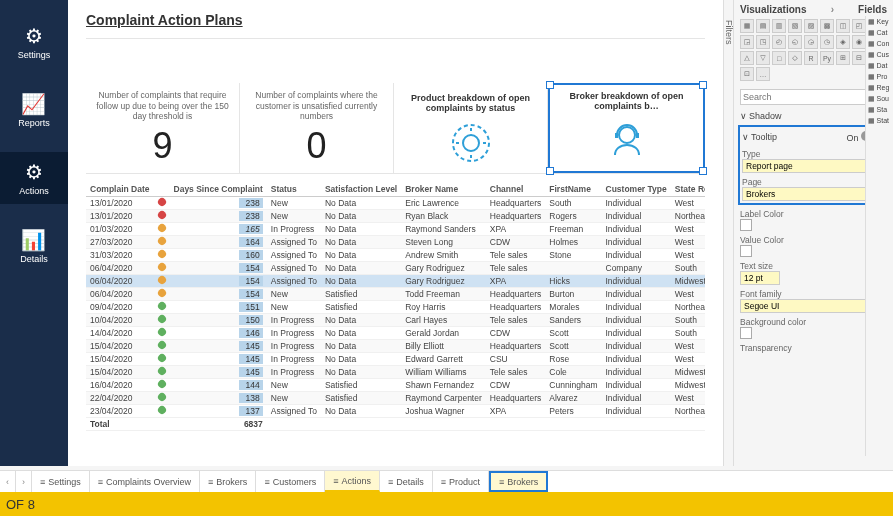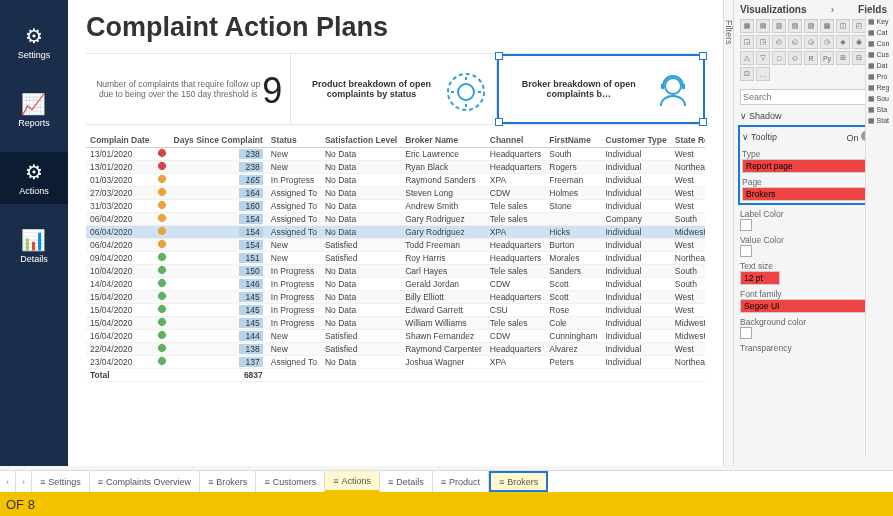--- a/index.html
+++ b/index.html
@@ -3,23 +3,23 @@
 <meta charset="utf-8">
 <style>
 * { margin:0; padding:0; box-sizing:border-box; }
 body { font-family:"Segoe UI",Arial,sans-serif; font-size:10px; width:893px; height:516px; overflow:hidden; background:#f5f5f5; position:relative; }
 .sidebar { position:absolute; left:0; top:0; width:68px; height:466px; background:#1a2d4a; color:#fff; display:flex; flex-direction:column; align-items:center; padding-top:16px; gap:16px; }
 .sidebar-item { display:flex; flex-direction:column; align-items:center; gap:2px; width:100%; padding:8px 0; cursor:pointer; }
 .sidebar-item.active { background:#0b1c33; }
 .sidebar-icon { font-size:20px; }
 .sidebar-label { font-size:9px; }
 .main { position:absolute; left:68px; top:0; right:170px; height:466px; background:#fff; padding:12px 18px; display:flex; flex-direction:column; }
-.title { font-size:27px; font-weight:600; color:#333; margin-bottom:10px; }
+.title { font-size:14px; font-weight:600; color:#333; margin-bottom:10px;text-decoration:underline; }
 .cards { display:flex; gap:0; border-top:1px solid #e5e5e5; border-bottom:1px solid #e5e5e5; }
-.card { flex:1; padding:6px 8px; border-right:1px solid #e5e5e5; display:flex; flex-direction:row; align-items:center; justify-content:flex-start; text-align:center; position:relative; }
+.card { flex:1; padding:6px 8px; border-right:1px solid #e5e5e5; display:flex; flex-direction:column; align-items:center; justify-content:flex-end; text-align:center; position:relative;margin-top:44px; }
 .card:last-child { border-right:none; }
 .card-text { font-size:8.5px; color:#666; line-height:1.2; }
 .card-num { font-size:36px; font-weight:300; color:#222; margin-top:4px; }
 .card-title { font-size:9px; font-weight:600; color:#333; }
 .card-icon { margin-top:8px; }
 .card.sel { border:2px solid #2078d4; }
 .corner { position:absolute; width:8px; height:8px; border:1px solid #2078d4; background:#fff; }
 .corner.tl{top:-4px;left:-4px}.corner.tr{top:-4px;right:-4px}.corner.bl{bottom:-4px;left:-4px}.corner.br{bottom:-4px;right:-4px}
 .table-wrap { flex:1; overflow:auto; margin-top:8px; }
 table { border-collapse:collapse; width:100%; font-size:8.5px; }
@@ -33,21 +33,21 @@
 tfoot td{font-weight:600;border-top:1px solid #ec4899;}
 .filters { position:absolute; right:160px; top:0; width:10px; height:466px; border-left:1px solid #ddd; display:flex; align-items:flex-start; justify-content:center; padding-top:20px; }
 .filters span { writing-mode:vertical-rl; font-size:9px; color:#666; }
 .viz { position:absolute; right:0; top:0; width:160px; height:466px; background:#f5f5f5; border-left:1px solid #ddd; padding:4px 6px; overflow:hidden; font-size:9px; color:#444; }
 .viz-head { display:flex; justify-content:space-between; font-size:10px; font-weight:600; margin-bottom:4px; }
 .viz-icons { display:flex; flex-wrap:wrap; gap:2px; margin-bottom:4px; }
 .vi { width:14px; height:14px; background:#e8e8e8; border:1px solid #ccc; font-size:7px; display:flex; align-items:center; justify-content:center; color:#666; }
 .viz-search { width:100%; padding:2px; border:1px solid #ccc; font-size:9px; margin:4px 0; }
 .viz-row { display:flex; justify-content:space-between; align-items:center; padding:2px 0; font-size:9px; }
 .viz-label { font-size:8.5px; color:#666; margin-top:4px; }
-.viz-input { width:100%; border:1px solid #ccc; padding:1px 3px; font-size:8.5px; background:#ef4444; }
+.viz-input { width:100%; border:1px solid #ccc; padding:1px 3px; font-size:8.5px; background:#fef9c3; }
 .viz-box { border:2px solid #2078d4; padding:2px; margin:2px -2px; }
 .viz-swatch{display:inline-block;width:12px;height:12px;border:1px solid #aaa;background:#fff;vertical-align:middle;}
 .toggle{display:inline-block;width:24px;height:10px;border-radius:5px;background:#999;position:relative;}
 .toggle::after{content:"";position:absolute;right:0;top:-1px;width:12px;height:12px;border-radius:50%;background:#333;}
 .fields-strip{position:absolute;right:0;top:16px;width:28px;height:440px;border-left:1px solid #ddd;font-size:7px;display:flex;flex-direction:column;gap:3px;padding:2px;overflow:hidden;background:#f5f5f5;}
 .fld{white-space:nowrap;overflow:hidden;text-overflow:clip;}
 .tabs { position:absolute; left:0; bottom:24px; right:0; height:22px; background:#fff; border-top:1px solid #ddd; display:flex; align-items:stretch; font-size:9px; overflow:hidden; }
 .tabs .arrow { width:16px; display:flex; align-items:center; justify-content:center; border-right:1px solid #ddd; color:#888; }
 .tab { padding:0 8px; display:flex; align-items:center; gap:3px; border-right:1px solid #ddd; color:#555; white-space:nowrap; }
 .tab.act{background:#fff8d0;border-bottom:2px solid #f3c300;}
@@ -75,20 +75,24 @@
       <span class="sidebar-label">Details</span>
     </div>
 </div>
 
 <div class="main">
   <div class="title">Complaint Action Plans</div>
   <div class="cards">
     <div class="card">
       <div class="card-text">Number of complaints that require follow up due to being over the 150 day threshold is</div>
       <div class="card-num">9</div>
+    </div>
+    <div class="card">
+      <div class="card-text">Number of complaints where the customer is unsatisfied currently numbers</div>
+      <div class="card-num">0</div>
     </div>
     <div class="card">
       <div class="card-title">Product breakdown of open complaints by status</div>
       <div class="card-icon">
         <svg width="44" height="44" viewBox="0 0 44 44">
             <circle cx="22" cy="22" r="18" fill="none" stroke="#2e9fd8" stroke-width="2" stroke-dasharray="4 3"></circle>
             <circle cx="22" cy="22" r="8" fill="none" stroke="#2e9fd8" stroke-width="2"></circle>
             <path d="M22 10v-3M22 37v-3M10 22h-3M37 22h-3" stroke="#2e9fd8" stroke-width="2"></path>
           </svg>
       </div>

